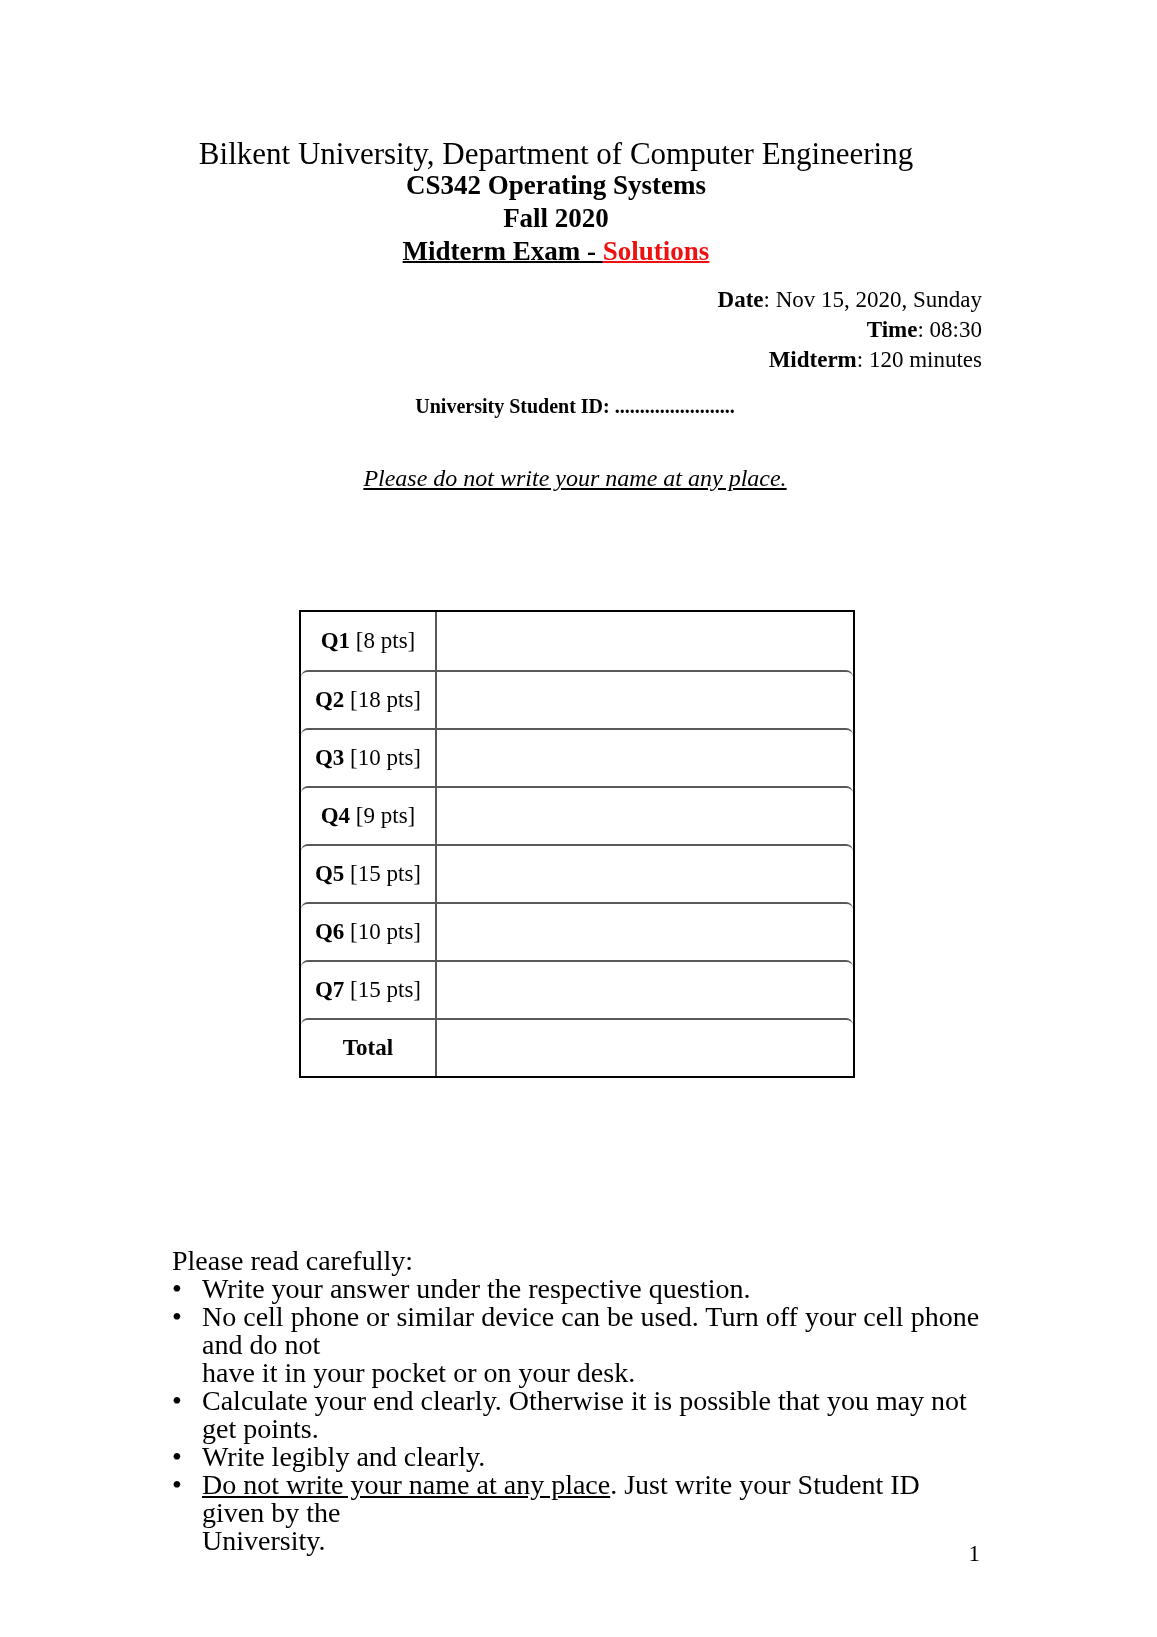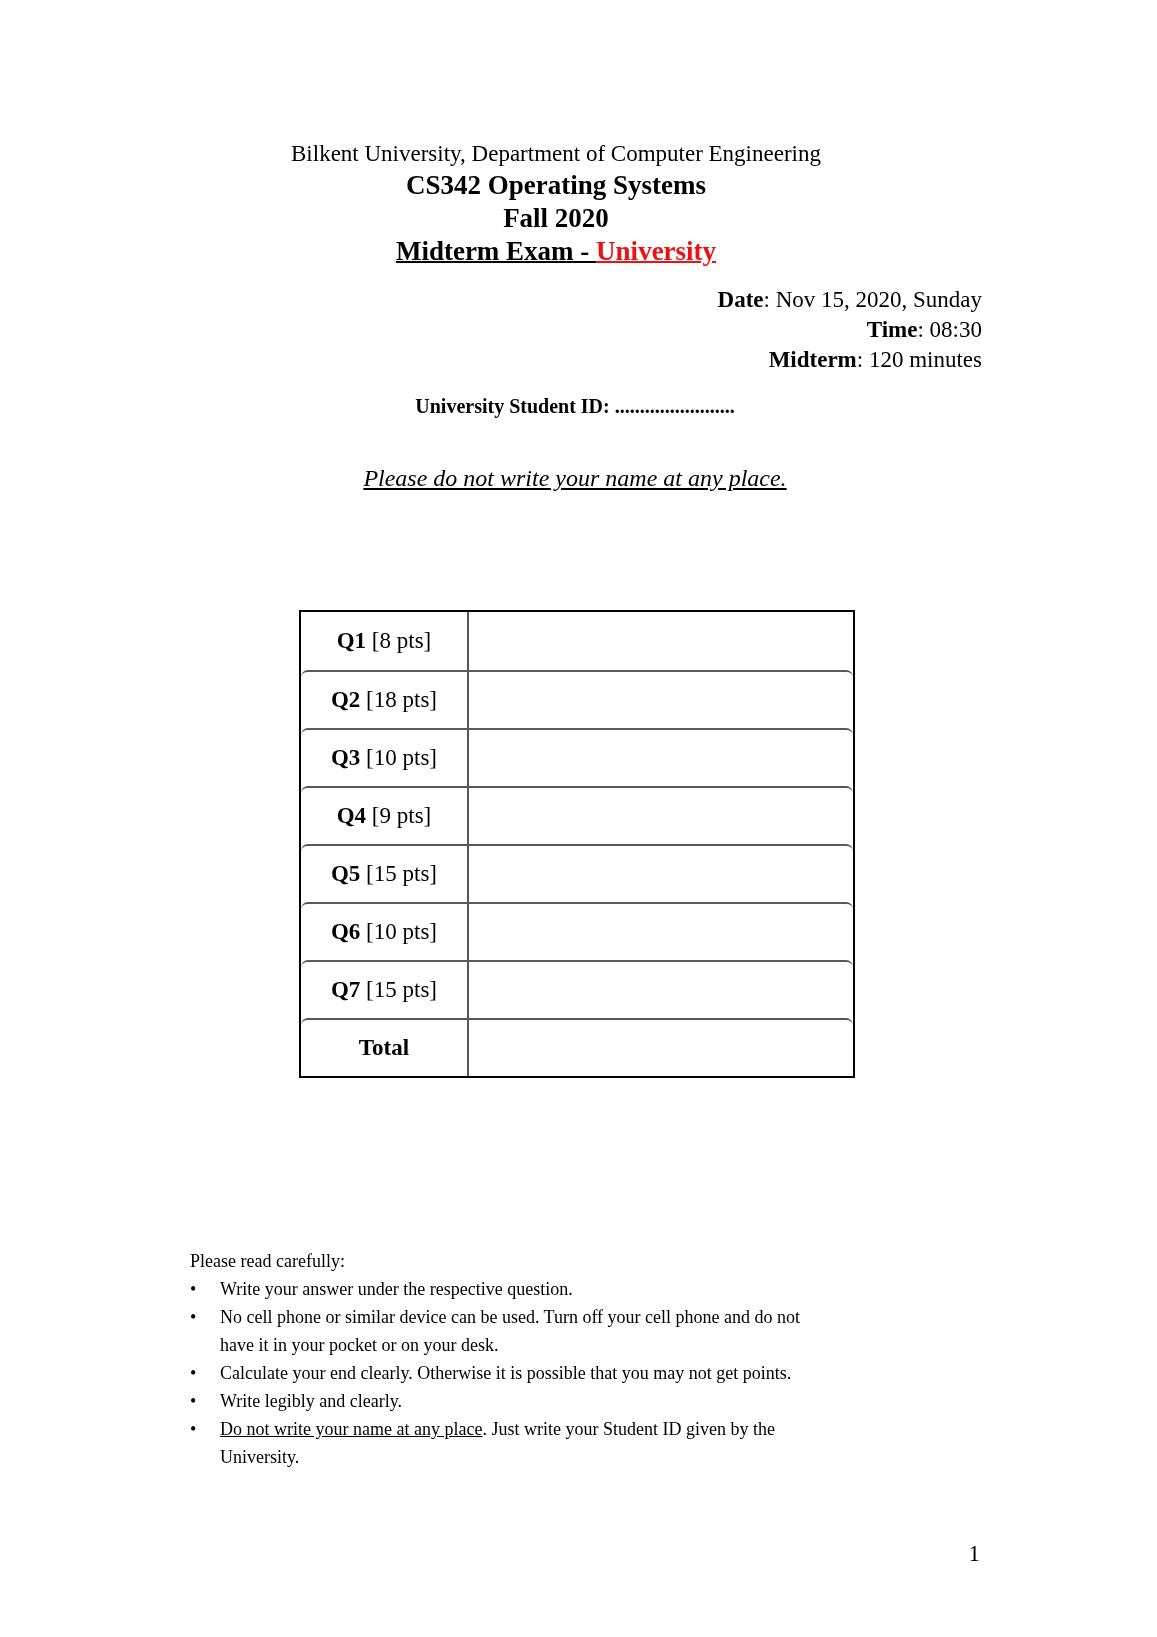--- a/index.html
+++ b/index.html
@@ -16,21 +16,21 @@
 
   
   .exam-header {
     position: absolute;
     top: 138px;
     left: 149px;
     width: 814px;
     text-align: center;
   }
   .hdr-line1 {
-    font-size: 23px;
+    font-size: 31px;
     line-height: 31px;
     font-weight: normal;
     font-family: Liberation Serif, serif;
   }
   .hdr-bold {
     font-size: 27px;
     line-height: 33px;
     font-weight: bold;
   }
   .u { text-decoration: underline; }
@@ -80,41 +80,40 @@
     border: 2px solid #000000;
     background: #ffffff;
   }
   .score-row {
     display: flex;
     height: 58px;
     box-sizing: border-box;
   }
   .score-row + .score-row { border-top: 2px solid #595959; border-radius: 7px; }
   .score-label {
-    width: 168px;
+    width: 136px;
     box-sizing: border-box;
     border-right: 2px solid #595959;
     display: flex;
     align-items: center;
     justify-content: center;
     font-size: 23px;
     text-align: center;
   }
   .score-label .qb { font-weight: bold; }
   .score-value { flex: 1; }
 
   
   .instructions {
     position: absolute;
     top: 1247px;
     left: 172px;
     width: 808px;
-    font-size: 18px;
+    font-size: 28px;
     line-height: 28px;
-    margin-left: 18px;
   }
   .instr-intro { white-space: pre-line; }
   .bullet-row { display: flex; }
   .bullet-marker {
     width: 30px;
     flex: 0 0 30px;
   }
   .bullet-text { flex: 1; white-space: pre-line; }
   .bullet-text .u { }
 
@@ -129,21 +128,21 @@
 </style>
 </head>
 <body>
 
 <div class="page">
 
   <div class="exam-header">
     <div class="hdr-line1">Bilkent University, Department of Computer Engineering</div>
     <div class="hdr-bold">CS342 Operating Systems</div>
     <div class="hdr-bold">Fall 2020</div>
-    <div class="hdr-bold exam-title-line"><span class="u">Midterm Exam - </span><span class="u" style="color: rgb(238, 17, 17);">University</span></div>
+    <div class="hdr-bold exam-title-line"><span class="u">Midterm Exam - </span><span class="u" style="color: rgb(238, 17, 17);">Solutions</span></div>
   </div>
 
   <div class="exam-meta">
     <div><b>Date</b><span>: Nov 15, 2020, Sunday</span></div>
     <div><b>Time</b><span>: 08:30</span></div>
     <div><b>Midterm</b><span>: 120 minutes</span></div>
   </div>
 
   <div class="student-id-line">University Student ID: ........................</div>
 

